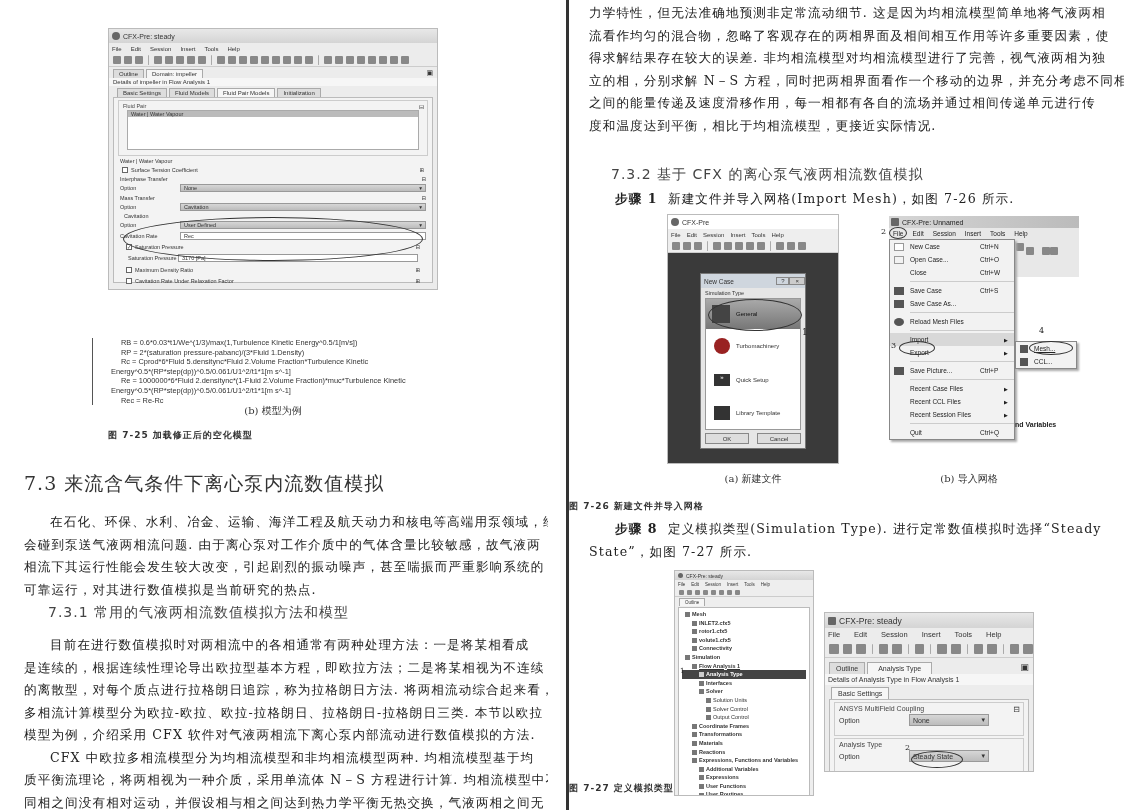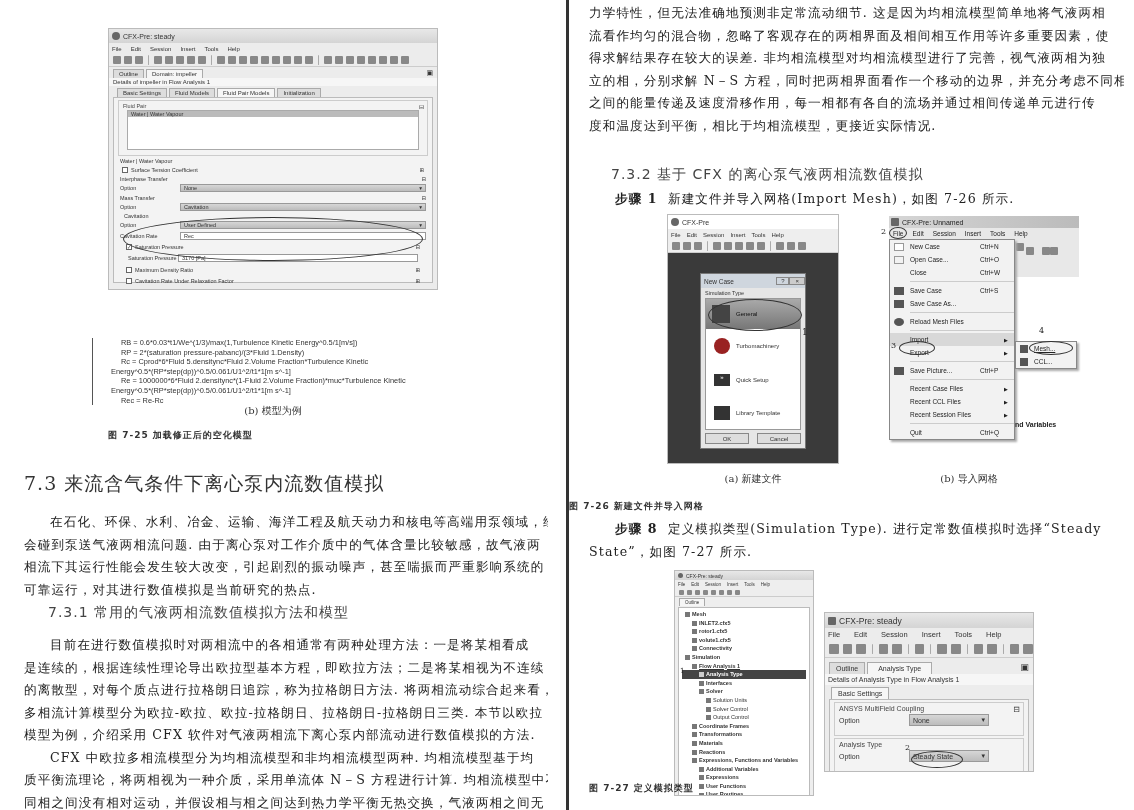--- a/index.html
+++ b/index.html
@@ -545,14 +545,14 @@
               <span>Steady State</span>
               <span>▾</span>
             </span>
         </div>
       </div>
     </div>
     <div class="ellipse" style="left:86px; top:138px; width:52px; height:17px;"></div>
     <span class="num" style="left:80px; top:130px; font-size:8px;">2</span>
   </div>
 
-  <div class="fig-caption" style="left:0; top:782px; width:545px; font-size:9px;padding-left:20px;">图 7-27   定义模拟类型</div>
+  <div class="fig-caption" style="left:0; top:782px; width:545px; font-size:9px;">图 7-27   定义模拟类型</div>
 </div>
 
 </body></html>

